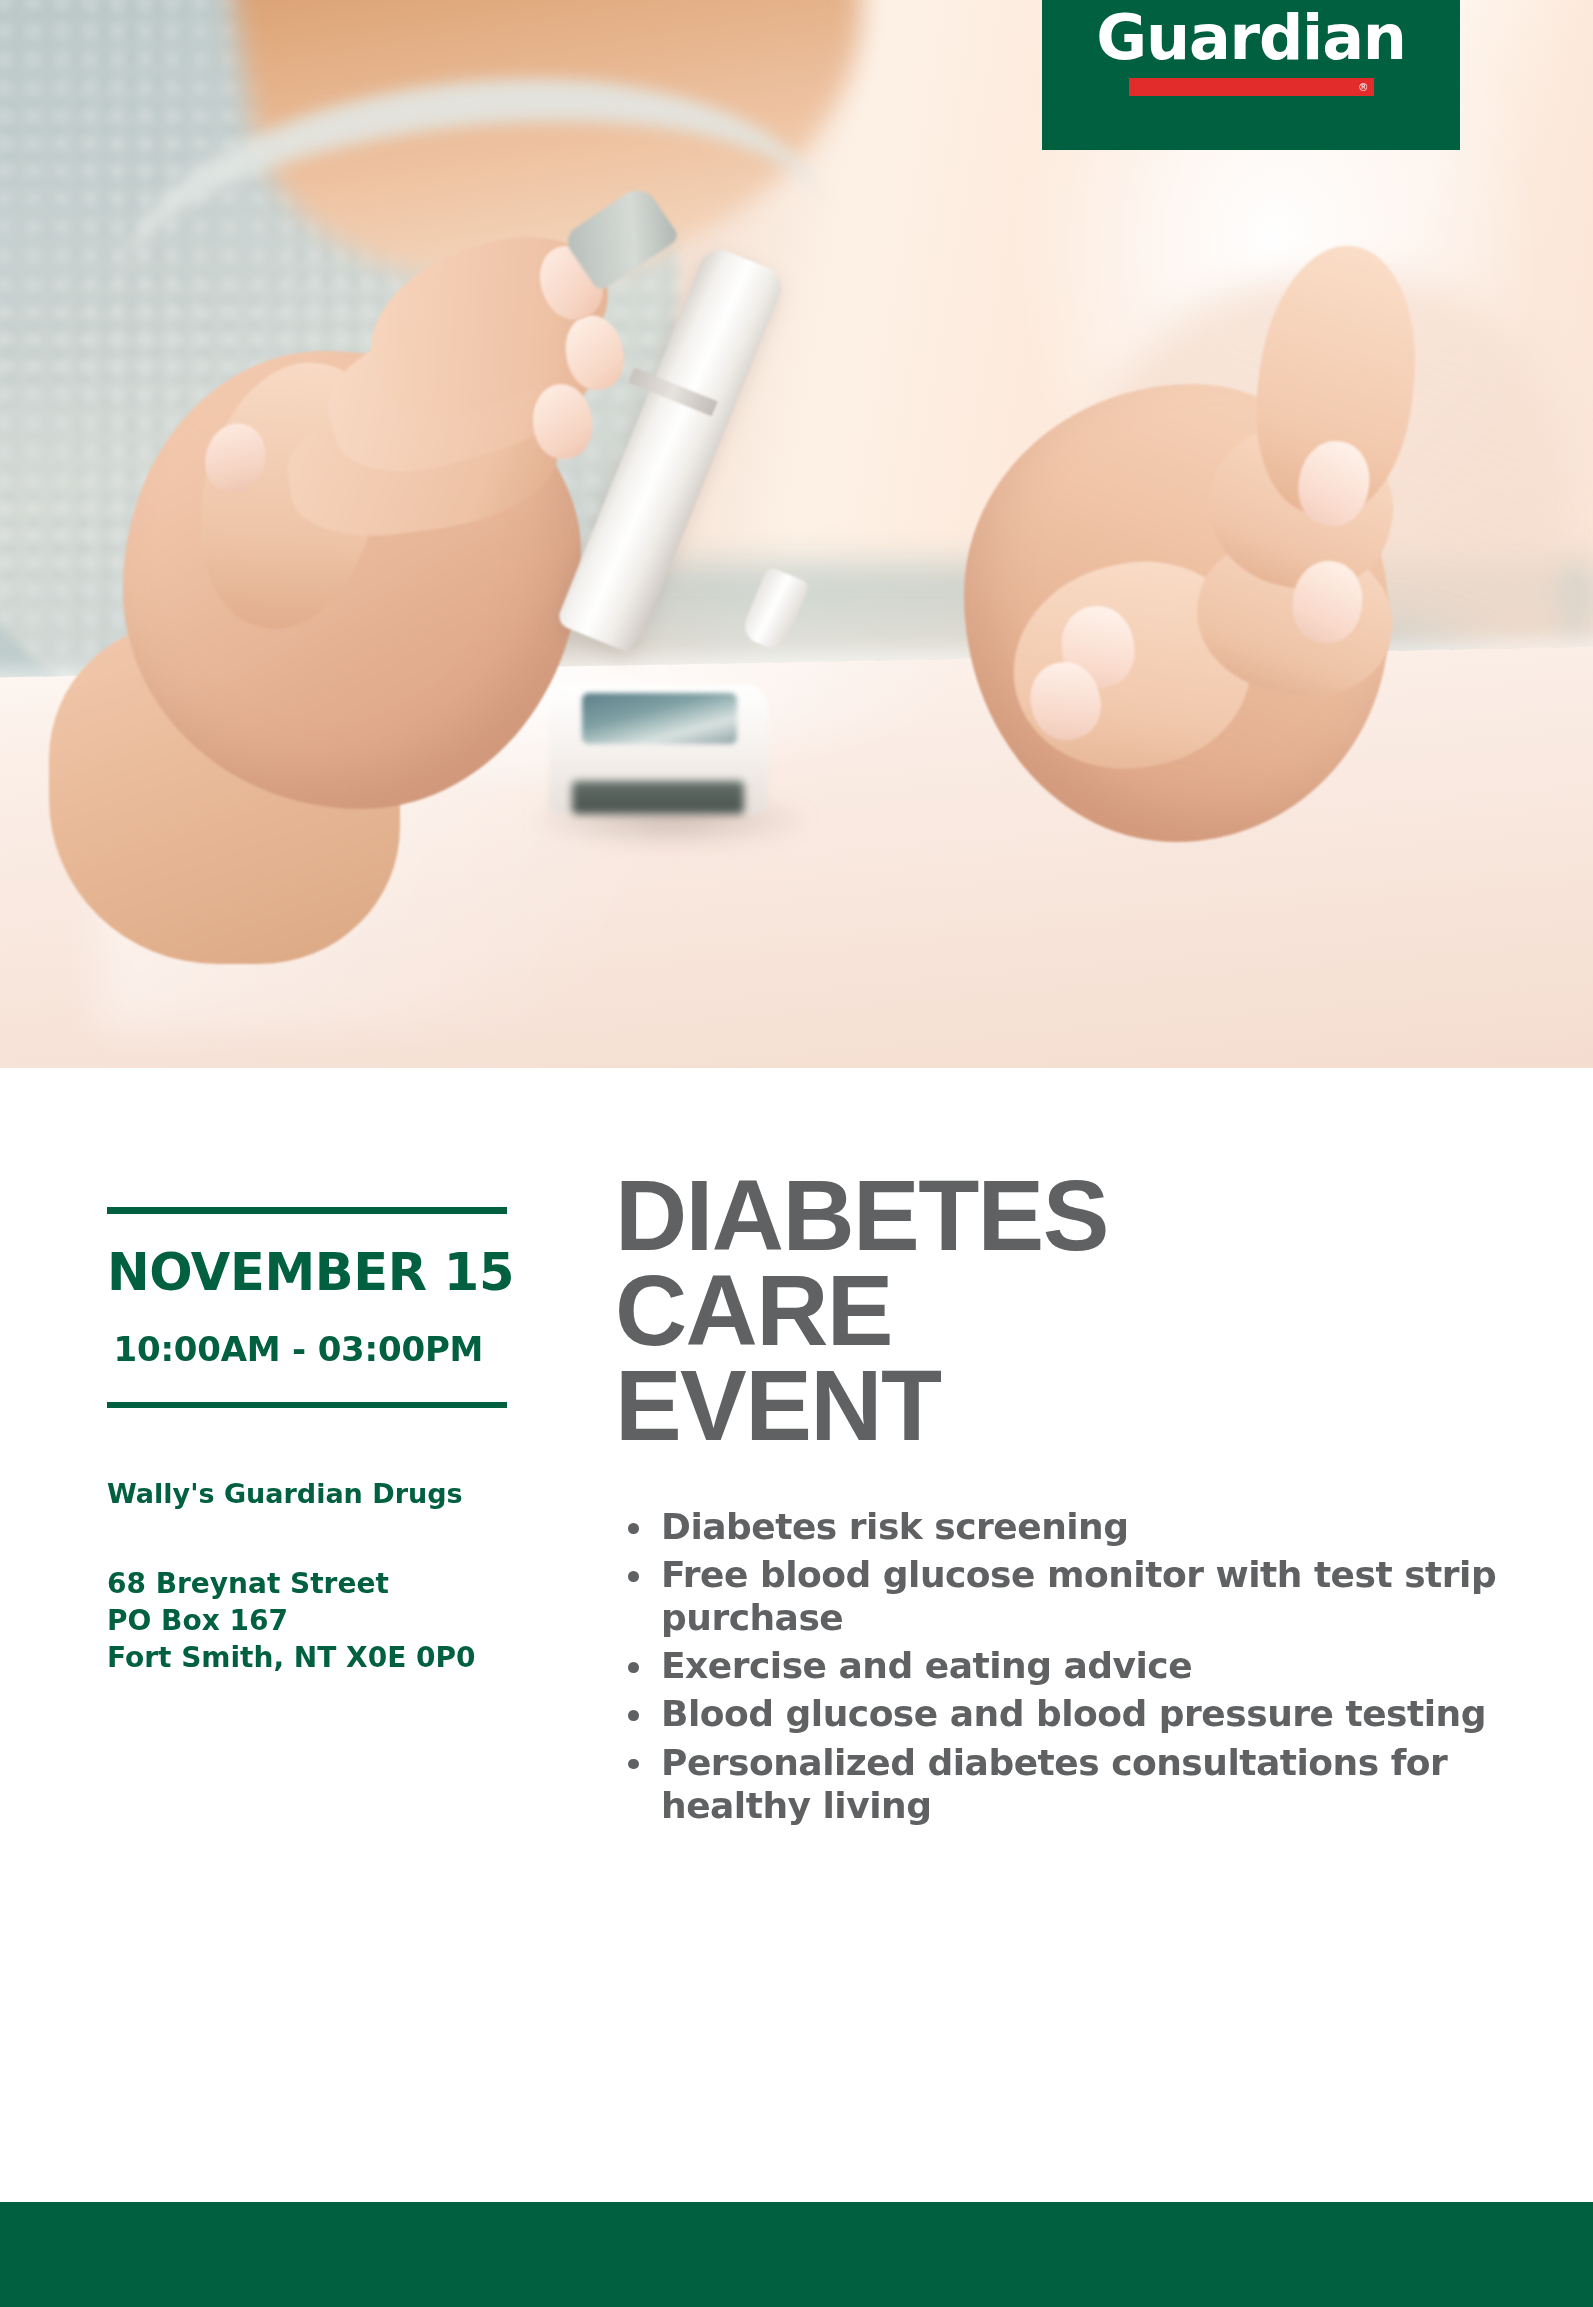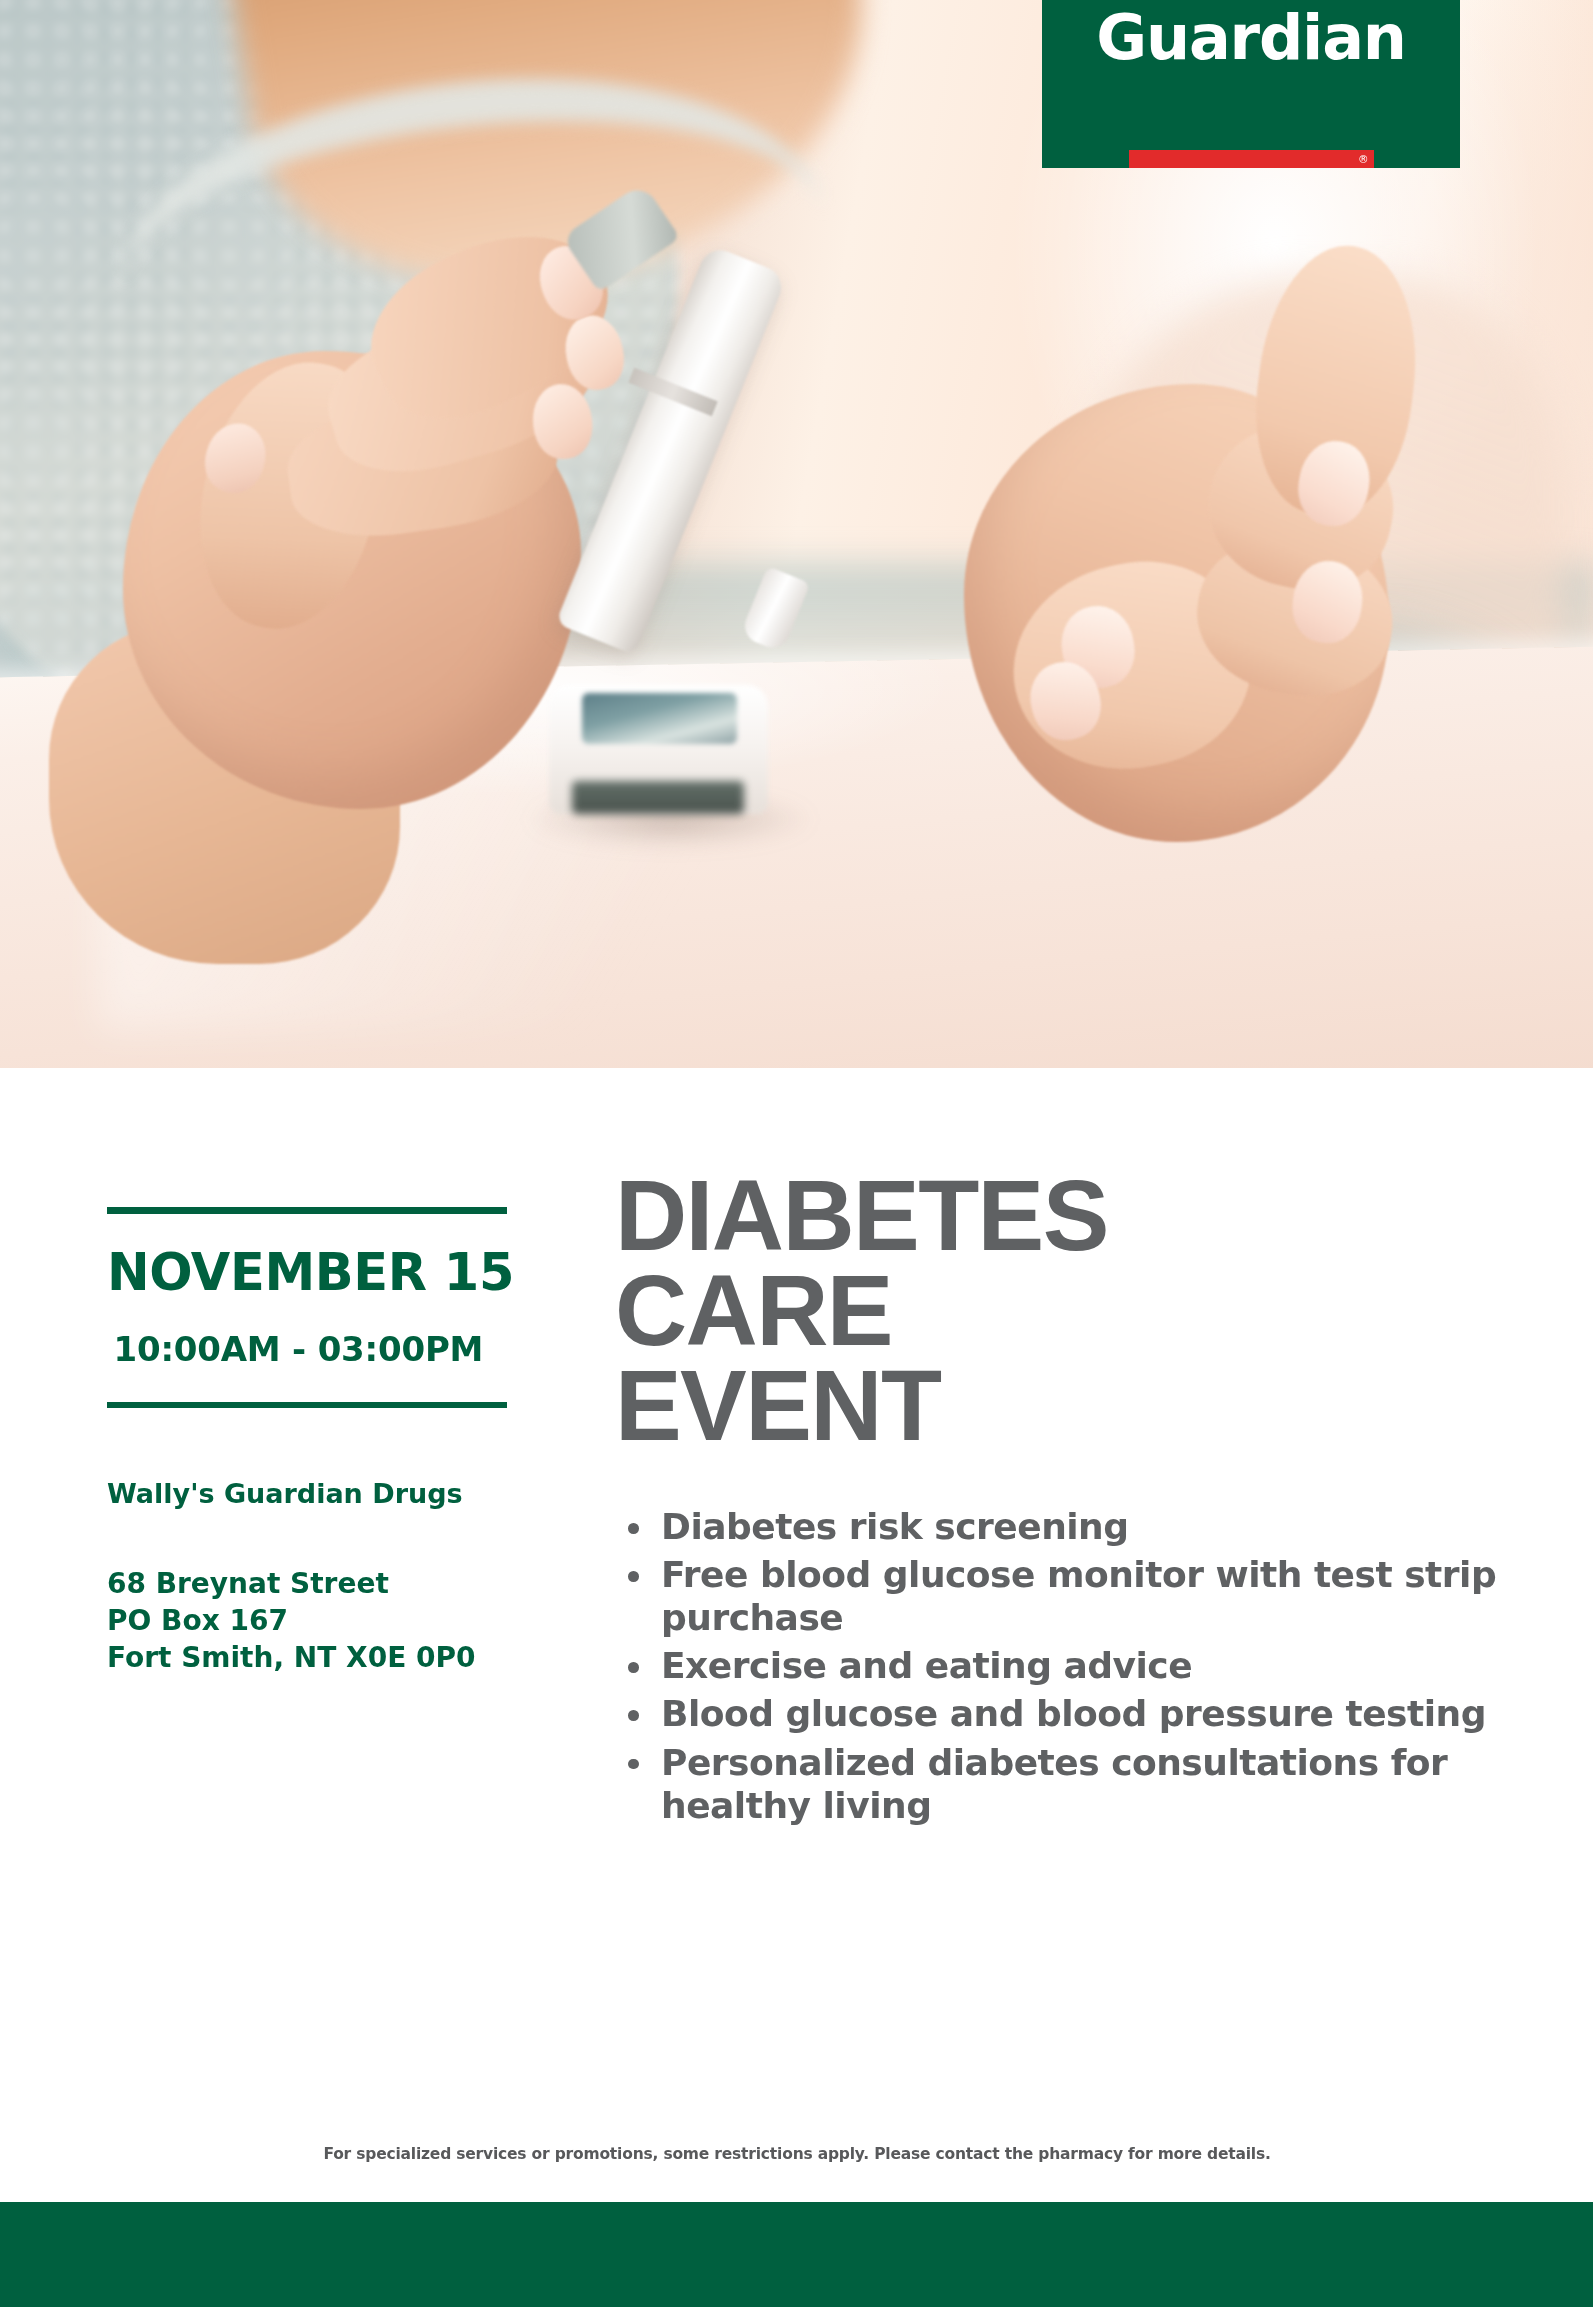--- a/index.html
+++ b/index.html
@@ -295,26 +295,26 @@
     border-radius: 16.3px 21px 9.8px 9.8px;
     background: linear-gradient(120deg,#b6bdb8,#d6dbd6 60%,#aeb5b0);
     transform: rotate(-34deg);
     filter: blur(1.6px);
   }
 
   
   .logo-box {
     position: absolute;
     left: 1042px; top: 0;
-    width: 418px; height: 168px;
+    width: 418px; height: 150px;
     background: #00603f;
     display: flex;
     flex-direction: column;
     align-items: center;
-    justify-content: space-between;
+    justify-content: flex-start;
     z-index: 5;
   }
   .logo-word {
     color: #ffffff;
     font-family: "DejaVu Sans", sans-serif;
     font-weight: 700;
     font-size: 62px;
     letter-spacing: -1.2px;
     line-height: 1;
     margin-top: 6.5px;
@@ -547,18 +547,17 @@
 
       <ul class="bullets">
         <li>Diabetes risk screening</li>
         <li>Free blood glucose monitor with test strip purchase</li>
         <li>Exercise and eating advice</li>
         <li>Blood glucose and blood pressure testing</li>
         <li>Personalized diabetes consultations for healthy living</li>
       </ul>
     </div>
 
-    <div class="disclaimer">For specialized services or promotions, some restrictions apply. Please contact the pharmacy for more details.</div>
   </div>
 
   <div class="bottom-bar"></div>
 </div>
 
 
 </body></html>

